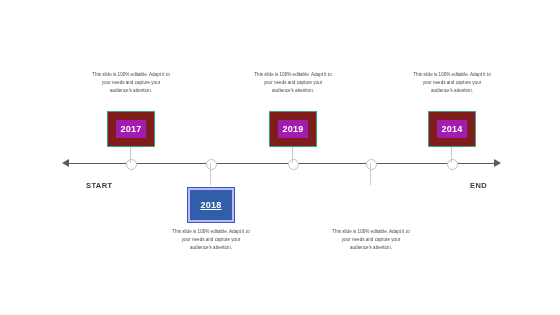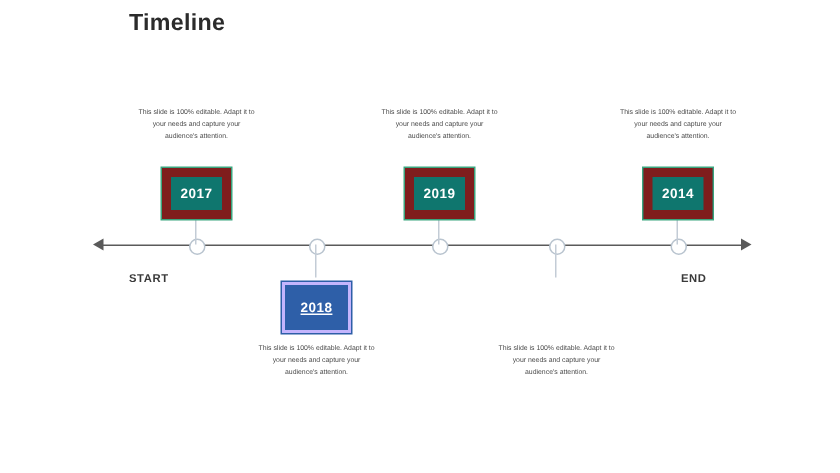--- a/index.html
+++ b/index.html
@@ -60,21 +60,21 @@
   }
 
   .endlabel {
     position: absolute;
     font-size: 7.5px;
     color: #3a3a3a;
     font-weight: bold;
     letter-spacing: 0.4px;
   }
   .endlabel.start { left: 86px; top: 181px; }
-  .endlabel.end { left: 434px; top: 181px; padding-left: 20px; }
+  .endlabel.end { left: 450px; top: 181px; padding-left: 20px; }
 
   
   .node-dot {
     position: absolute;
     width: 9px;
     height: 9px;
     border-radius: 50%;
     background: #ffffff;
     border: 1px solid #b9c4cf;
     top: 159px;
@@ -95,22 +95,22 @@
     box-sizing: border-box;
     display: flex;
     align-items: center;
     justify-content: center;
     color: #ffffff;
     font-size: 9px;
     font-weight: bold;
     letter-spacing: 0.3px;
   }
   .yearbox.green {
-    background: #0f766e;
-    border: 6px solid #7f1d1d;
+    background: #a21caf;
+    border: 8px solid #7f1d1d;
     box-shadow: 0 0 0 1px #3aa57f;
   }
   .yearbox.blue {
     background: #2e5fa8;
     border: 2px solid #c4b5fd;
     box-shadow: 0 0 0 1px #2e5fa8;
     text-decoration: underline;
   }
 
   .blurb {
@@ -120,21 +120,20 @@
     font-size: 4.6px;
     line-height: 1.72;
     color: #4a4a4a;
   }
 </style>
 </head>
 <body>
 
 <div class="slide">
 
-  <div class="title">Timeline</div>
 
   <div class="arrow-left"></div>
   <div class="axis-line"></div>
   <div class="arrow-right"></div>
 
   <div class="endlabel start">START</div>
   <div class="endlabel end">END</div>
 
   <div class="node-dot" style="left:126px;"></div>
   <div class="node-dot" style="left:206px;"></div>

